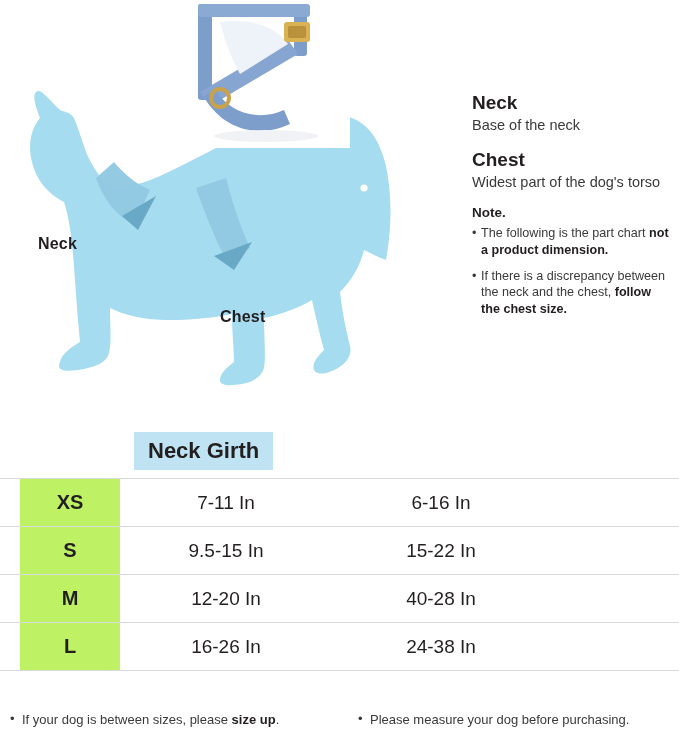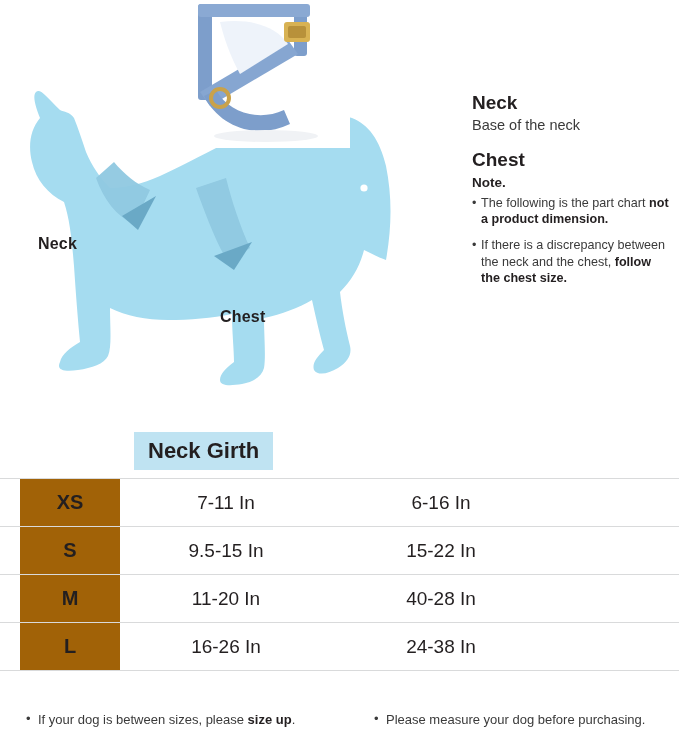--- a/index.html
+++ b/index.html
@@ -124,42 +124,42 @@
     display: flex;
     align-items: stretch;
     border-top: 1.5px solid #d9dadb;
     height: 47px;
   }
   .row:last-child { border-bottom: 1.5px solid #d9dadb; }
   .cell-size {
     width: 100px;
     flex: 0 0 100px;
     margin-left: 20px;
-    background: #a16207;
+    background: #bef264;
     display: flex;
     align-items: center;
     justify-content: center;
     font-size: 20px;
     font-weight: 700;
     color: #231f20;
   }
   .cell-val {
     display: flex;
     align-items: center;
     justify-content: center;
     font-size: 19px;
     color: #231f20;
   }
   .cell-neck { width: 160px; flex: 0 0 160px; margin-left: 26px; }
   .cell-chest { width: 170px; flex: 0 0 170px; margin-left: 50px; }
 
   
   .footer {
     position: absolute;
-    left: 16px;
+    left: 0;
     top: 702px;
     width: 659px;
     height: 35px;
     display: flex;
     align-items: center;
   }
   .foot-item {
     font-size: 13px;
     color: #3a3a3a;
     position: relative;
@@ -258,20 +258,21 @@
 
       <ellipse cx="86" cy="136" rx="52" ry="6" fill="#f0f2f5"></ellipse>
     </svg>
   </div>
 
   <div class="right-col">
     <h3 class="rc-head">Neck</h3>
     <p class="rc-sub">Base of the neck</p>
 
     <h3 class="rc-head">Chest</h3>
+    <p class="rc-sub">Widest part of the dog's torso</p>
 
     <div class="rc-note-title">Note.</div>
 
     <p class="rc-bullet"><span>The following is the part chart </span><b>not a product dimension.</b></p>
 
     <p class="rc-bullet"><span>If there is a discrepancy between the neck and the chest, </span><b>follow the chest size.</b></p>
   </div>
 
   <div class="table">
     <div class="thead">
@@ -286,21 +287,21 @@
     </div>
 
     <div class="row">
       <div class="cell-size">S</div>
       <div class="cell-val cell-neck">9.5-15 In</div>
       <div class="cell-val cell-chest">15-22 In</div>
     </div>
 
     <div class="row">
       <div class="cell-size">M</div>
-      <div class="cell-val cell-neck">11-20 In</div>
+      <div class="cell-val cell-neck">12-20 In</div>
       <div class="cell-val cell-chest">40-28 In</div>
     </div>
 
     <div class="row">
       <div class="cell-size">L</div>
       <div class="cell-val cell-neck">16-26 In</div>
       <div class="cell-val cell-chest">24-38 In</div>
     </div>
   </div>
 

